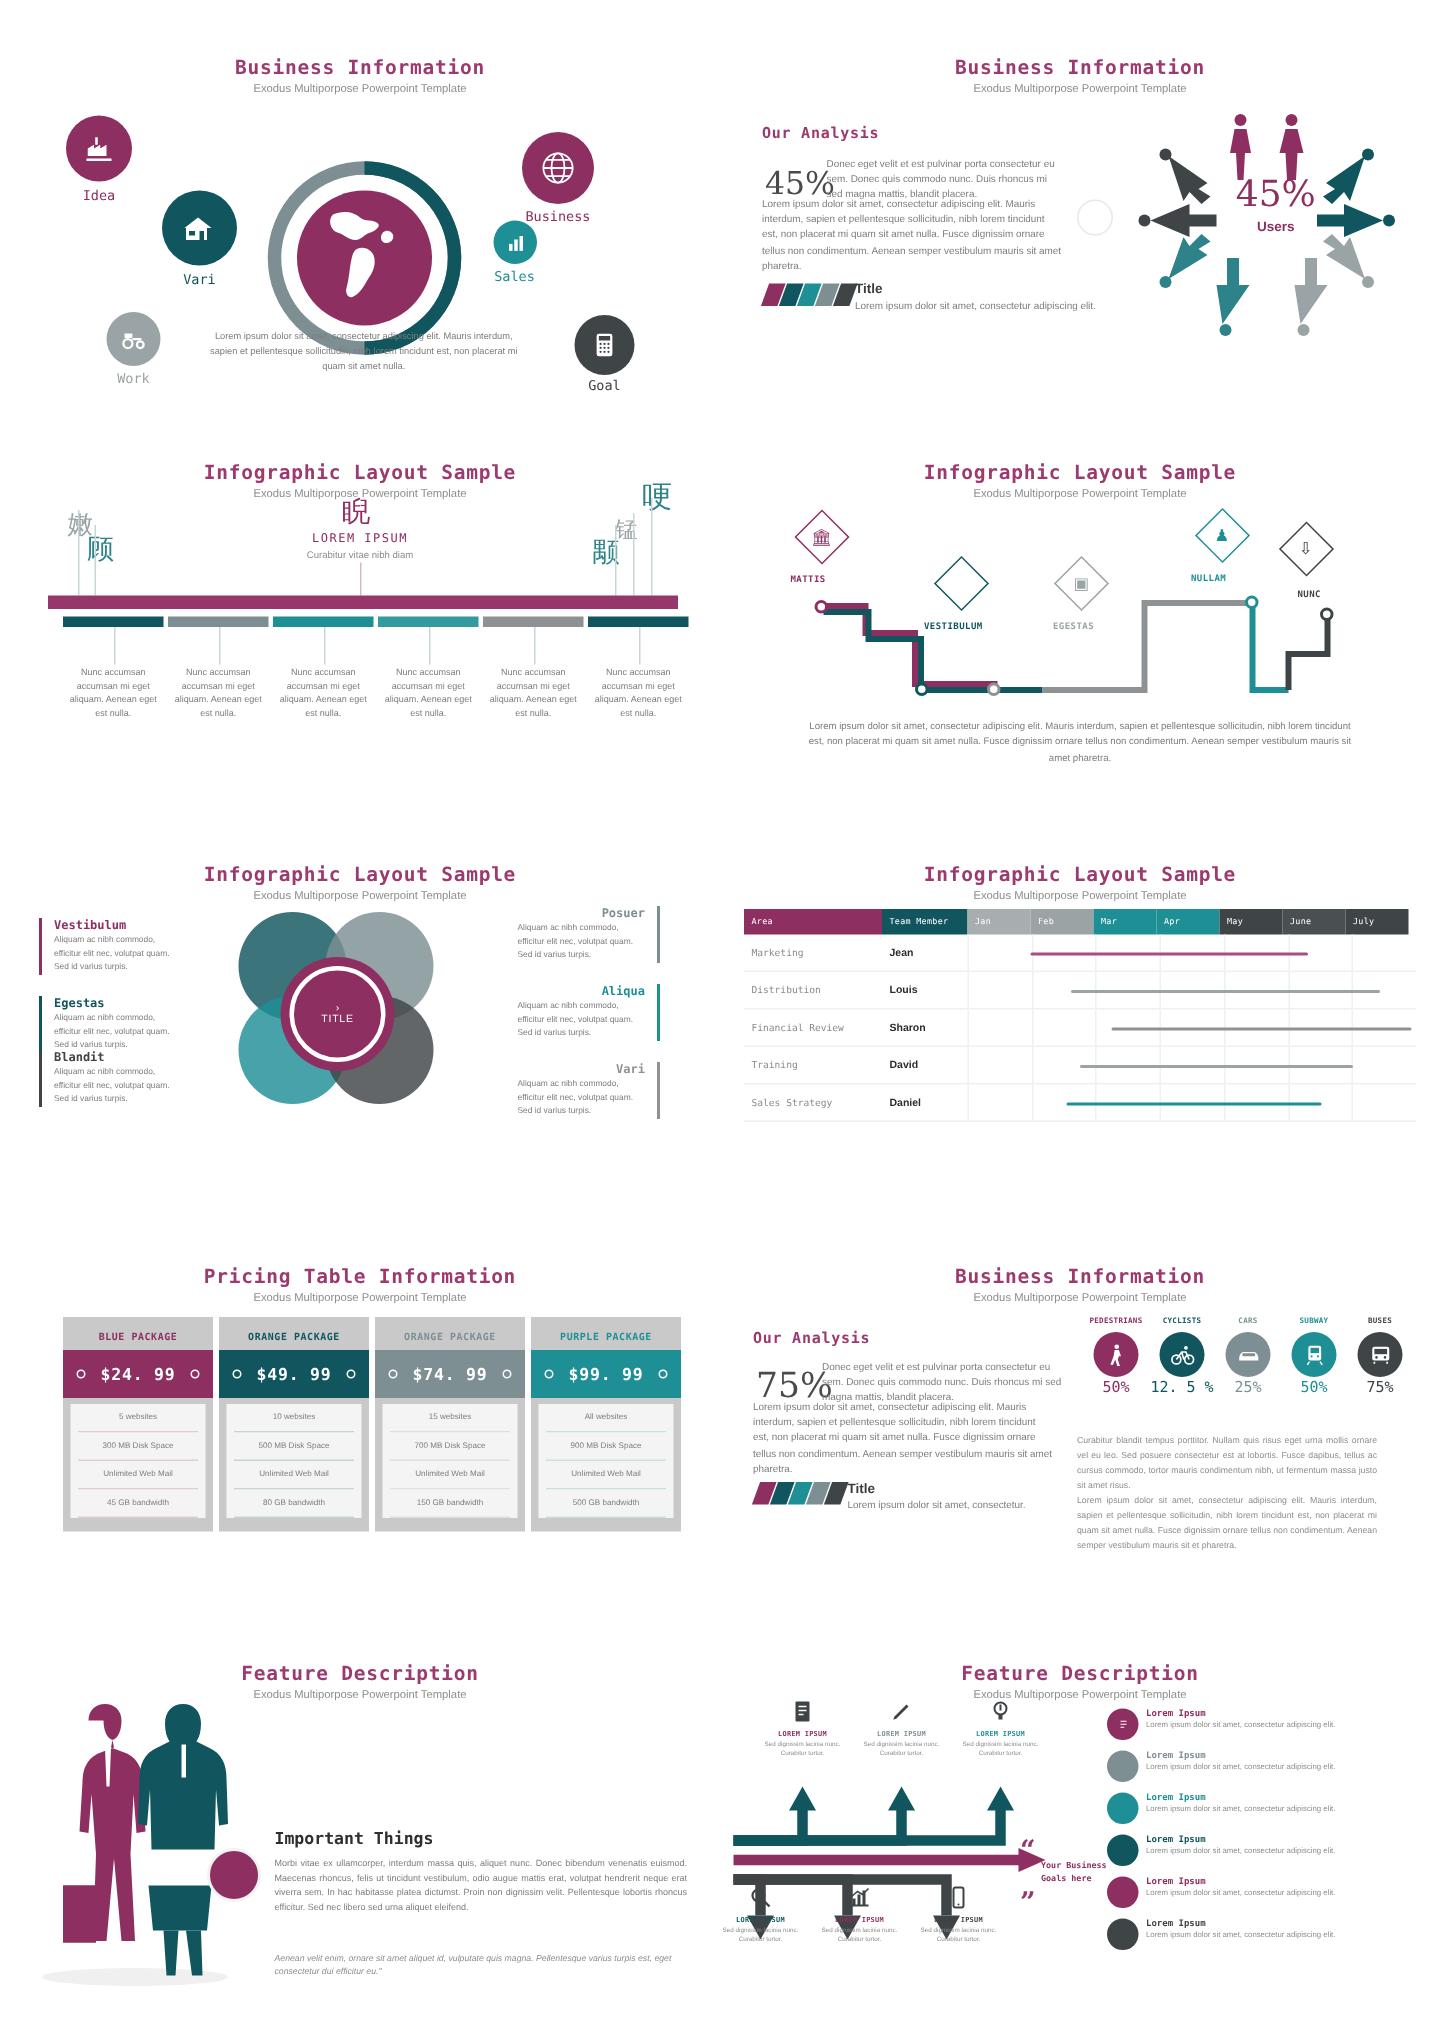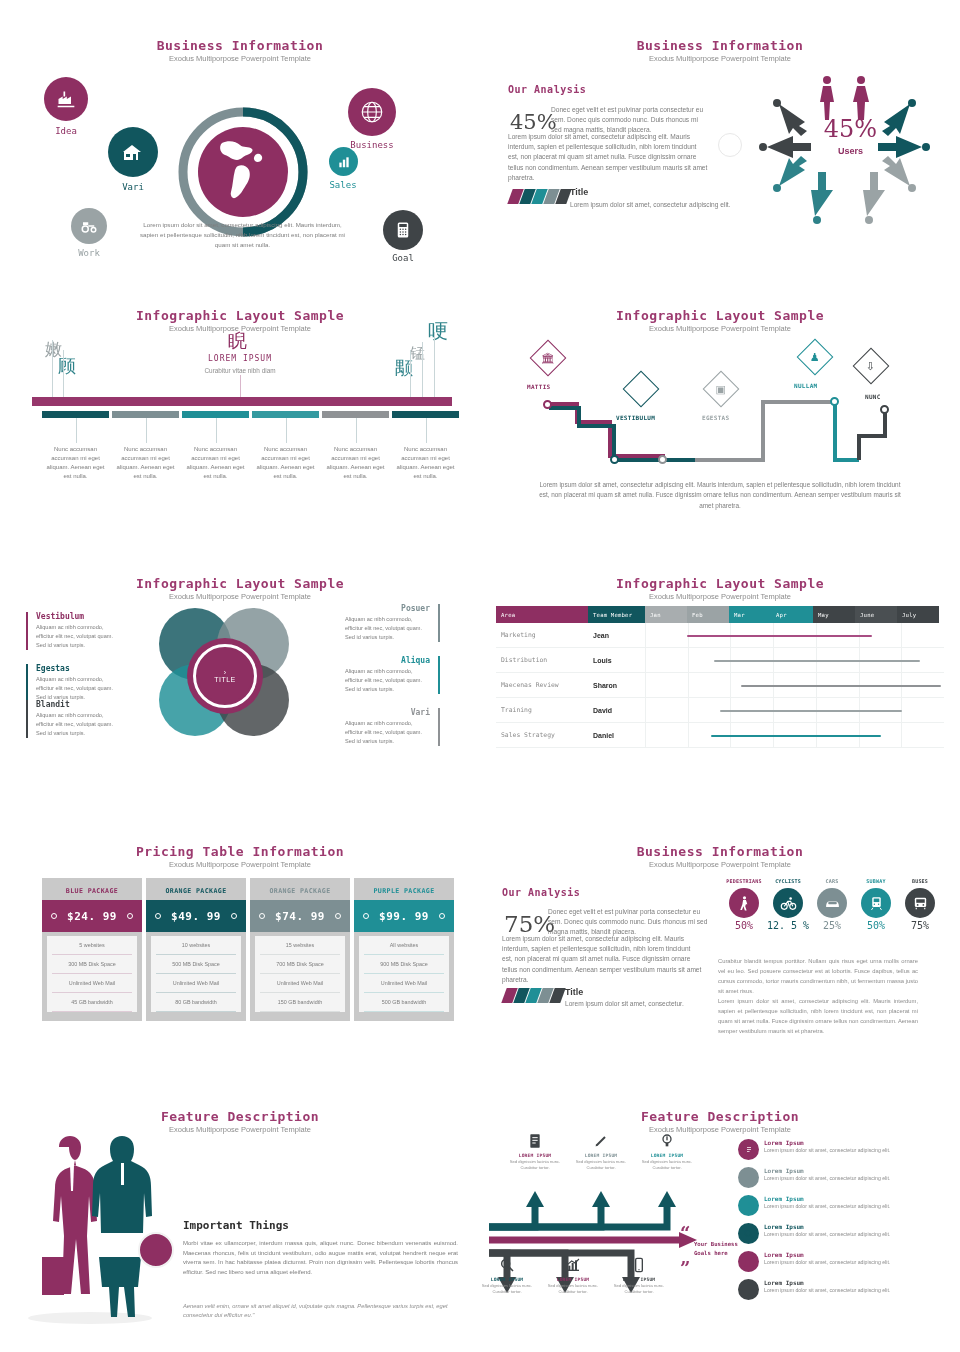--- a/index.html
+++ b/index.html
@@ -482,21 +482,21 @@
             <i></i>
             <i></i>
             <i></i>
             <i></i>
             <i></i>
             <i></i>
             <div class="g-bar" style="left:23%;width:69%;background:#9ba3a5;"></div>
           </div>
         </div>
         <div class="g-row">
-          <div class="g-area">Maecenas Review</div>
+          <div class="g-area">Financial Review</div>
           <div class="g-mem">Sharon</div>
           <div class="g-track">
             <i></i>
             <i></i>
             <i></i>
             <i></i>
             <i></i>
             <i></i>
             <i></i>
             <div class="g-bar" style="left:32%;width:67%;background:#8f9295;"></div>

